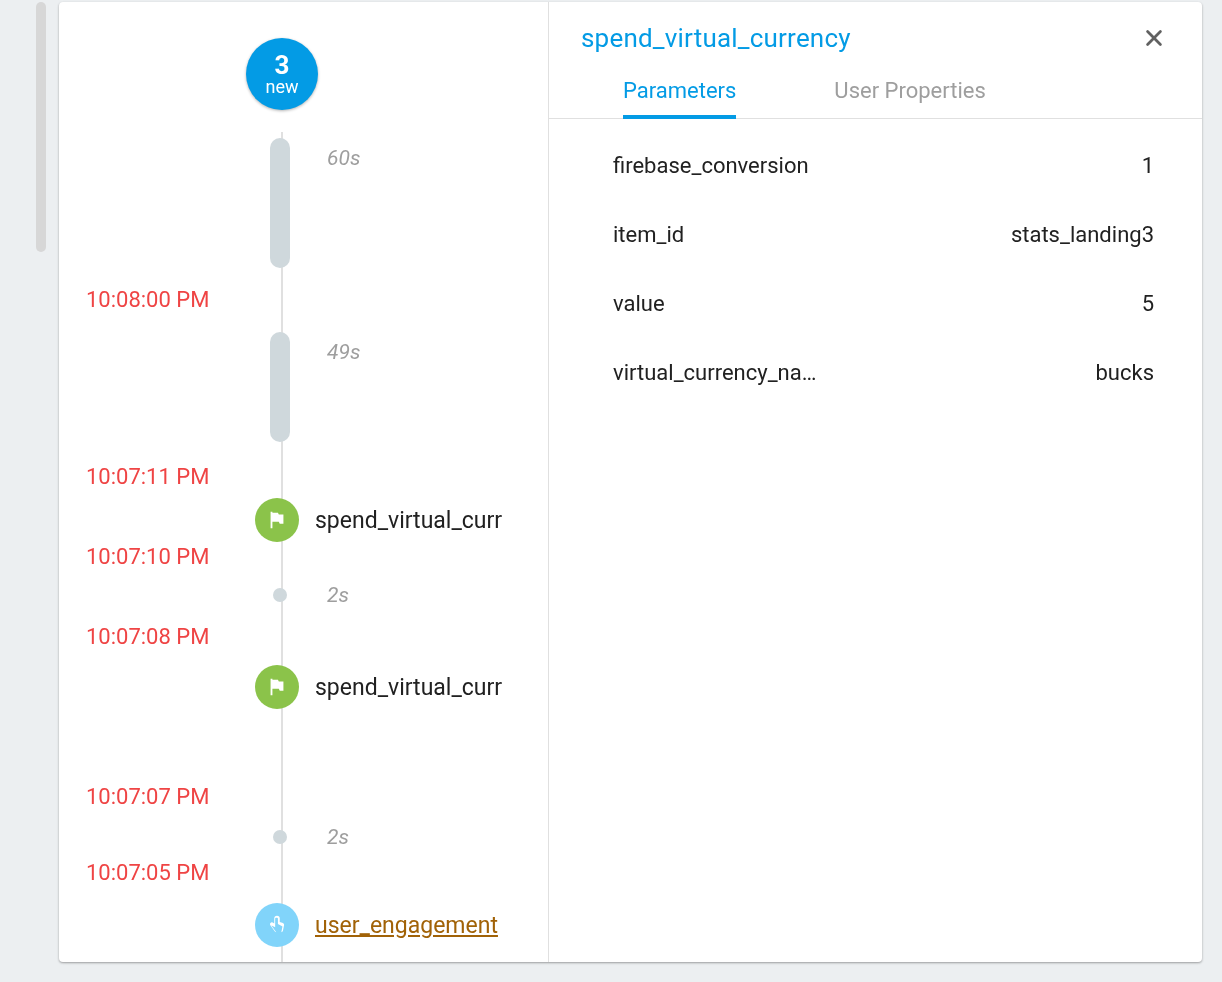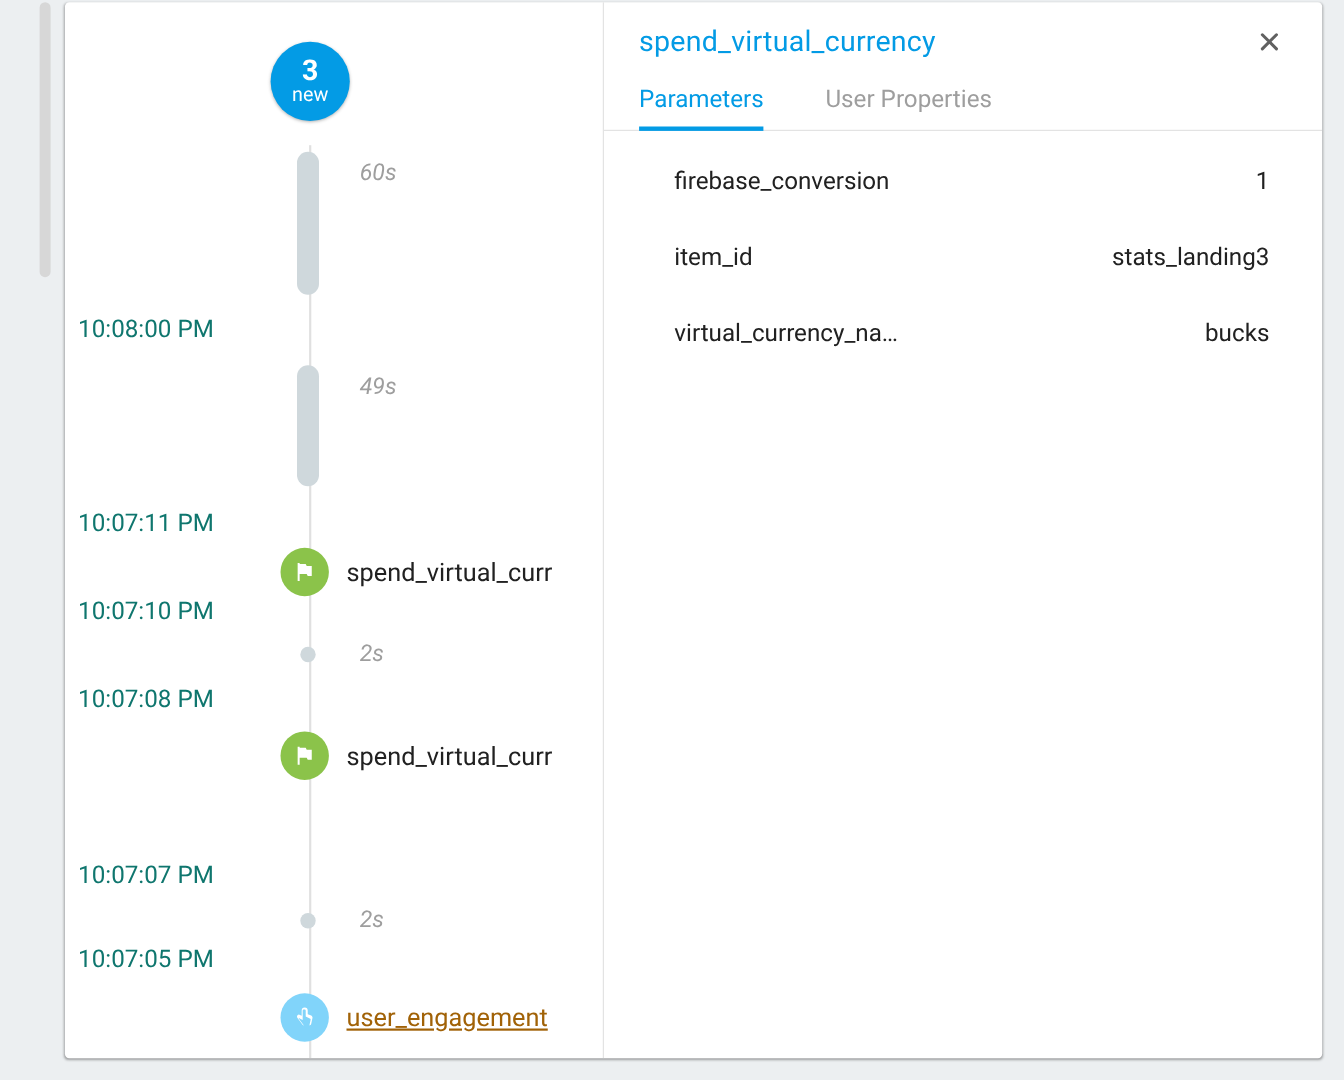--- a/index.html
+++ b/index.html
@@ -18,21 +18,21 @@
     html,body{margin:0;padding:0;background:var(--bg);font-family:Roboto,"Helvetica Neue",Arial,sans-serif;color:var(--text);}
     body{width:1222px;height:982px;position:relative;}
 
     .scrollbar{position:absolute;left:36px;top:2px;width:10px;height:250px;background:var(--scroll);border-radius:5px;}
 
     .card{position:absolute;left:59px;top:2px;right:20px;bottom:20px;background:var(--panel);border-radius:4px;box-shadow:0 1px 3px rgba(0,0,0,.12),0 1px 2px rgba(0,0,0,.24);overflow:hidden;}
 
     
     .timeline{position:absolute;left:0;top:0;width:490px;bottom:0;overflow:hidden;}
     .times-col{position:absolute;left:12px;top:0;width:200px;}
-    .time-label{position:absolute;left:0;width:180px;text-align:left;font-size:22px;color:#0f766e;white-space:nowrap;}
+    .time-label{position:absolute;left:15px;width:180px;text-align:left;font-size:22px;color:#ef4444;white-space:nowrap;}
 
     .axis{position:absolute;left:222px;top:130px;width:2px;bottom:0;background:var(--border);}
 
     .node{position:absolute;left:196px;color:var(--text);}
     .circle-blue{width:72px;height:72px;border-radius:50%;background:var(--blue);color:#fff;display:flex;flex-direction:column;align-items:center;justify-content:center;box-shadow:0 1px 3px rgba(0,0,0,.3);}
     .circle-blue .num{font-size:26px;font-weight:700;line-height:1;}
     .circle-blue .new{font-size:18px;margin-top:-2px;}
 
     .pill{width:20px;border-radius:10px;background:#cfd8dc;}
     .pill-60{margin-left:15px;}
@@ -49,21 +49,21 @@
     .event-label.muted{color:#a16207;text-decoration:underline;}
 
     
     .detail{position:absolute;left:489px;top:0;right:0;bottom:0;border-left:1px solid var(--border);}
     .detail-header{display:flex;align-items:center;justify-content:space-between;padding:20px 32px 0 32px;}
     .detail-title{font-size:26px;font-weight:400;color:var(--blue);letter-spacing:0.2px;}
     .close-btn{width:32px;height:32px;display:flex;align-items:center;justify-content:center;color:#616161;cursor:pointer;user-select:none;}
     .close-btn svg{width:22px;height:22px;stroke:#616161;stroke-width:3;stroke-linecap:round;}
 
     .tabs{display:flex;gap:56px;padding:24px 32px 0;border-bottom:1px solid var(--border);}
-    .tab{font-size:22px;color:var(--tab-inactive);padding-bottom:12px;cursor:pointer;}
+    .tab{font-size:22px;color:var(--tab-inactive);padding-bottom:12px;cursor:pointer;margin-left:42px;}
     .tab.active{color:var(--blue);border-bottom:4px solid var(--blue);margin-bottom:-1px;}
 
     .params{padding:12px 48px 12px 64px;}
     .param-row{display:flex;justify-content:space-between;align-items:center;padding:22px 0;font-size:22px;gap:46px;}
     .param-key{color:#212121;max-width:260px;white-space:nowrap;overflow:hidden;text-overflow:ellipsis;}
     .param-val{color:#212121;text-align:right;}
   </style>
 </head>
 <body>
 
@@ -159,19 +159,23 @@
     <div class="params">
       <div class="param-row">
         <span class="param-key">firebase_conversion</span>
         <span class="param-val">1</span>
       </div>
       <div class="param-row">
         <span class="param-key">item_id</span>
         <span class="param-val">stats_landing3</span>
       </div>
       <div class="param-row">
+        <span class="param-key">value</span>
+        <span class="param-val">5</span>
+      </div>
+      <div class="param-row">
         <span class="param-key">virtual_currency_na…</span>
         <span class="param-val">bucks</span>
       </div>
     </div>
   </div>
 
 </div>
 
 </body></html>

